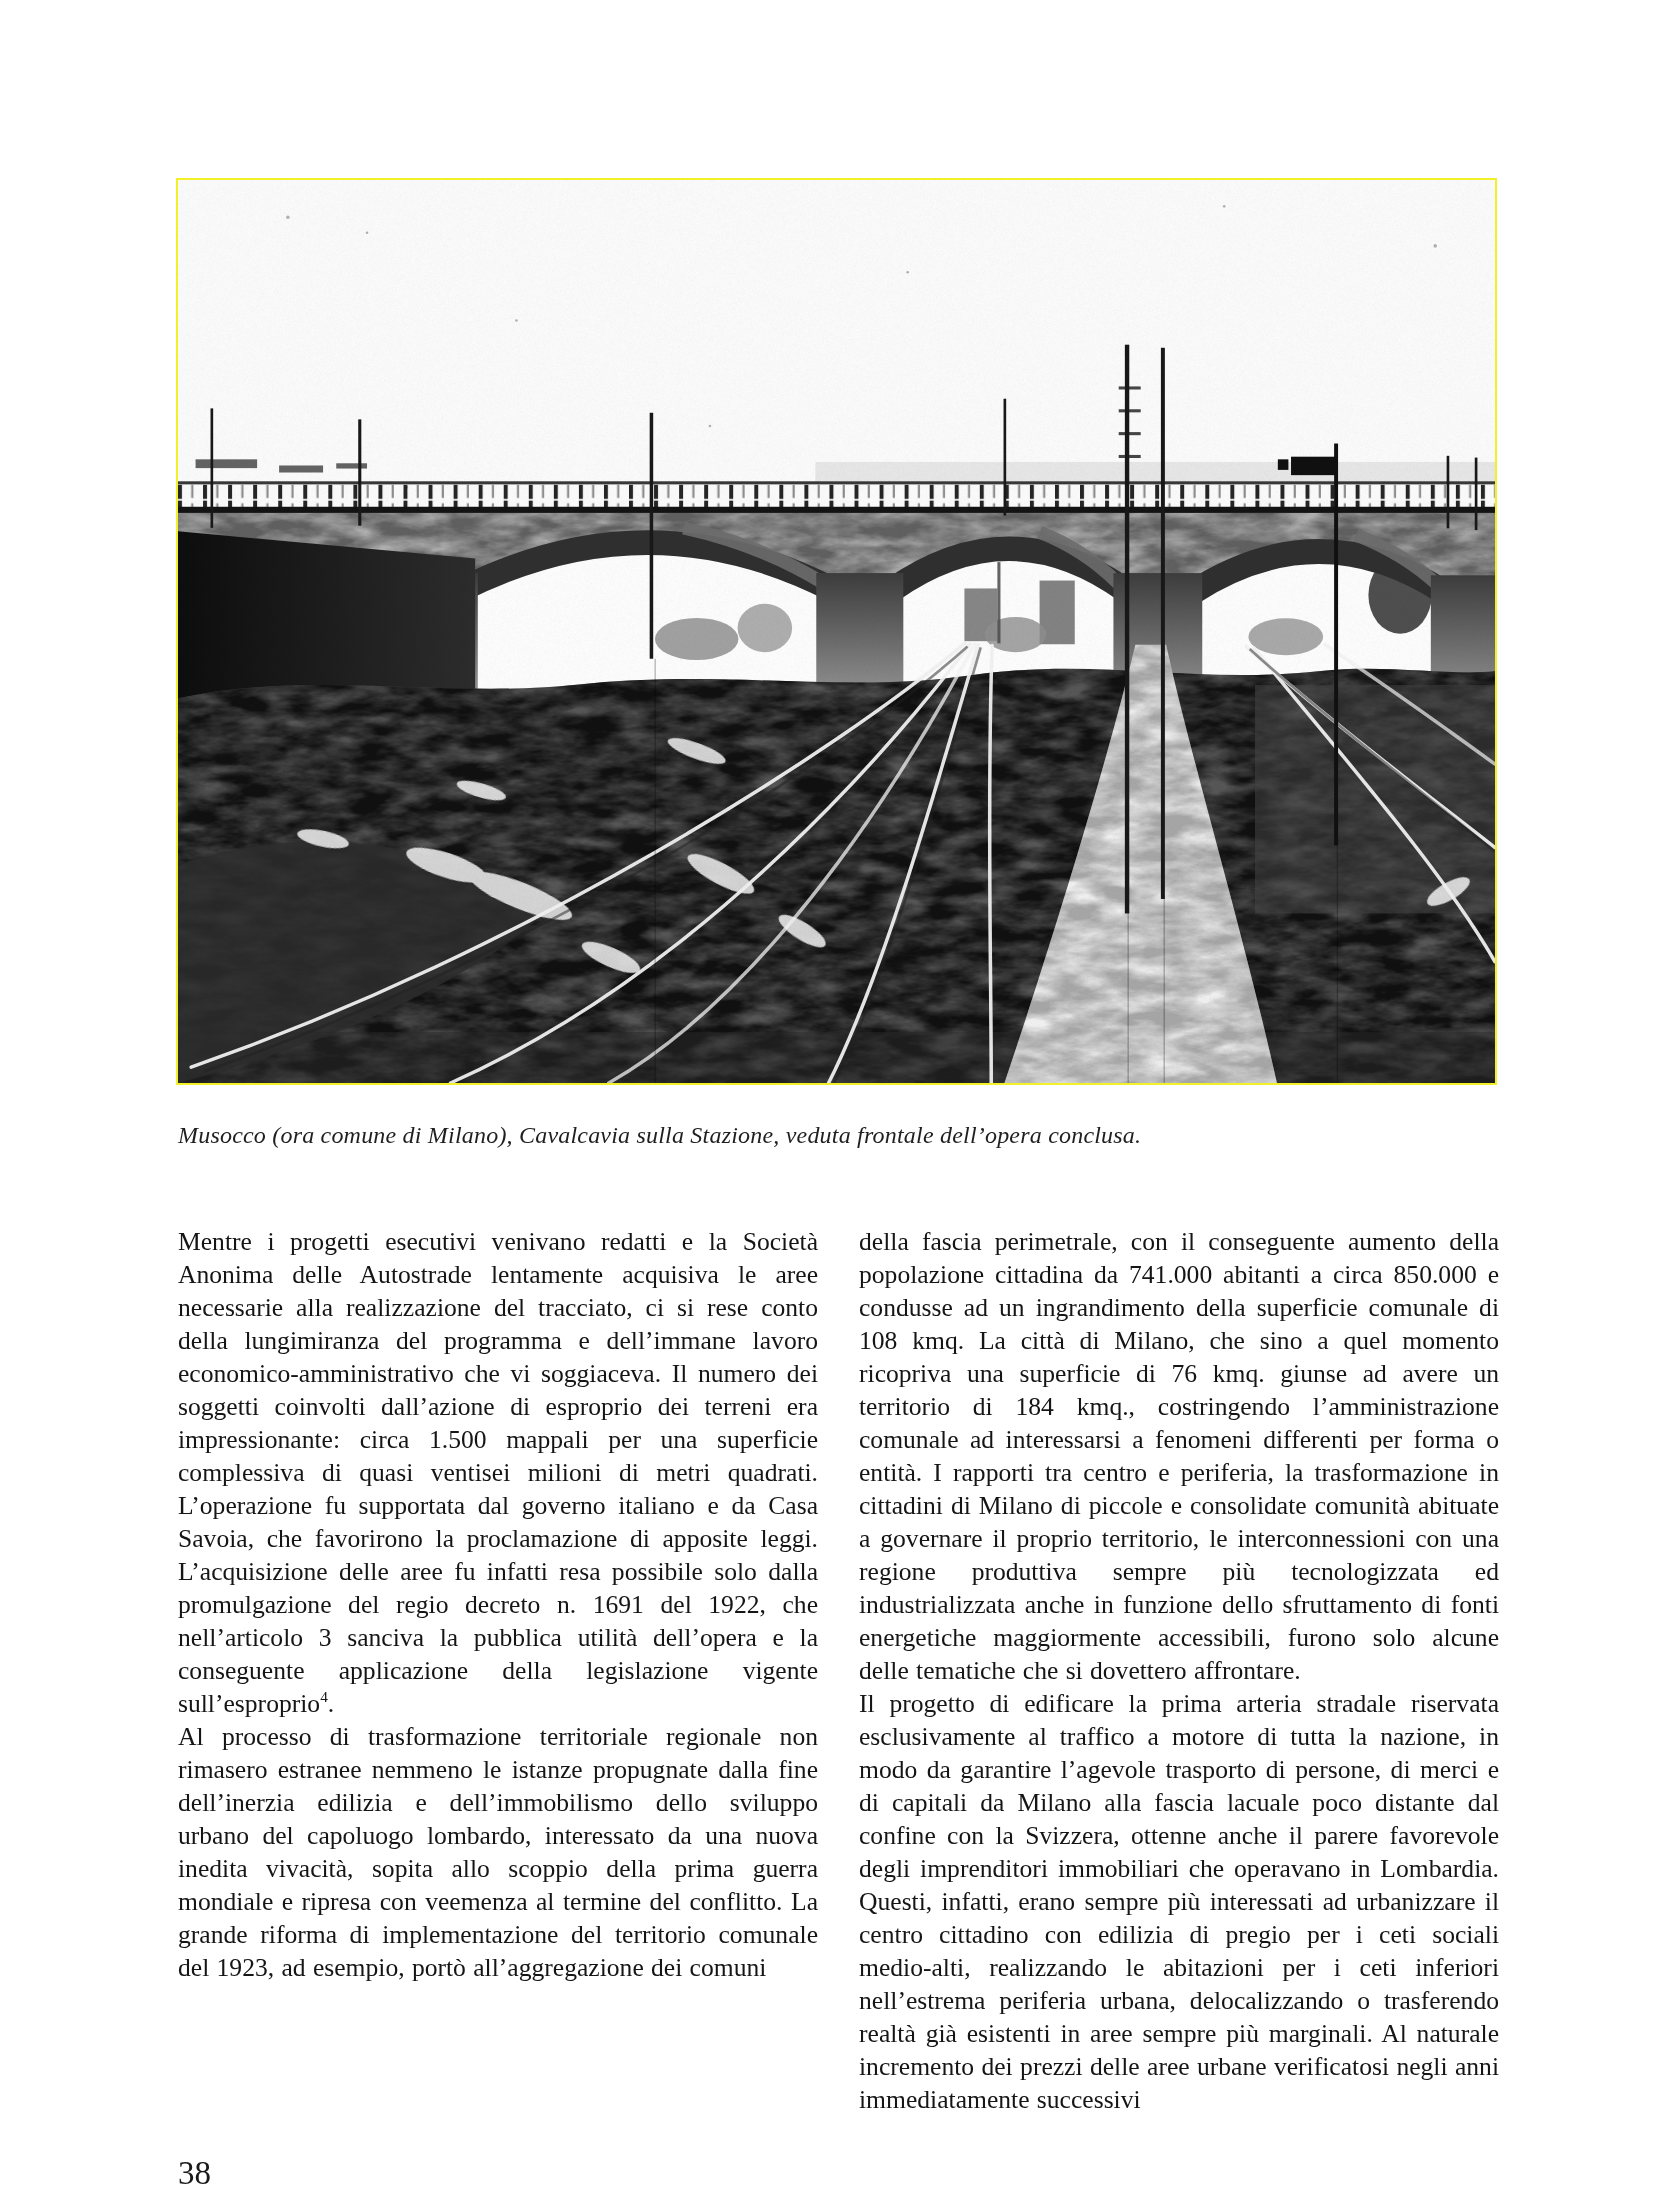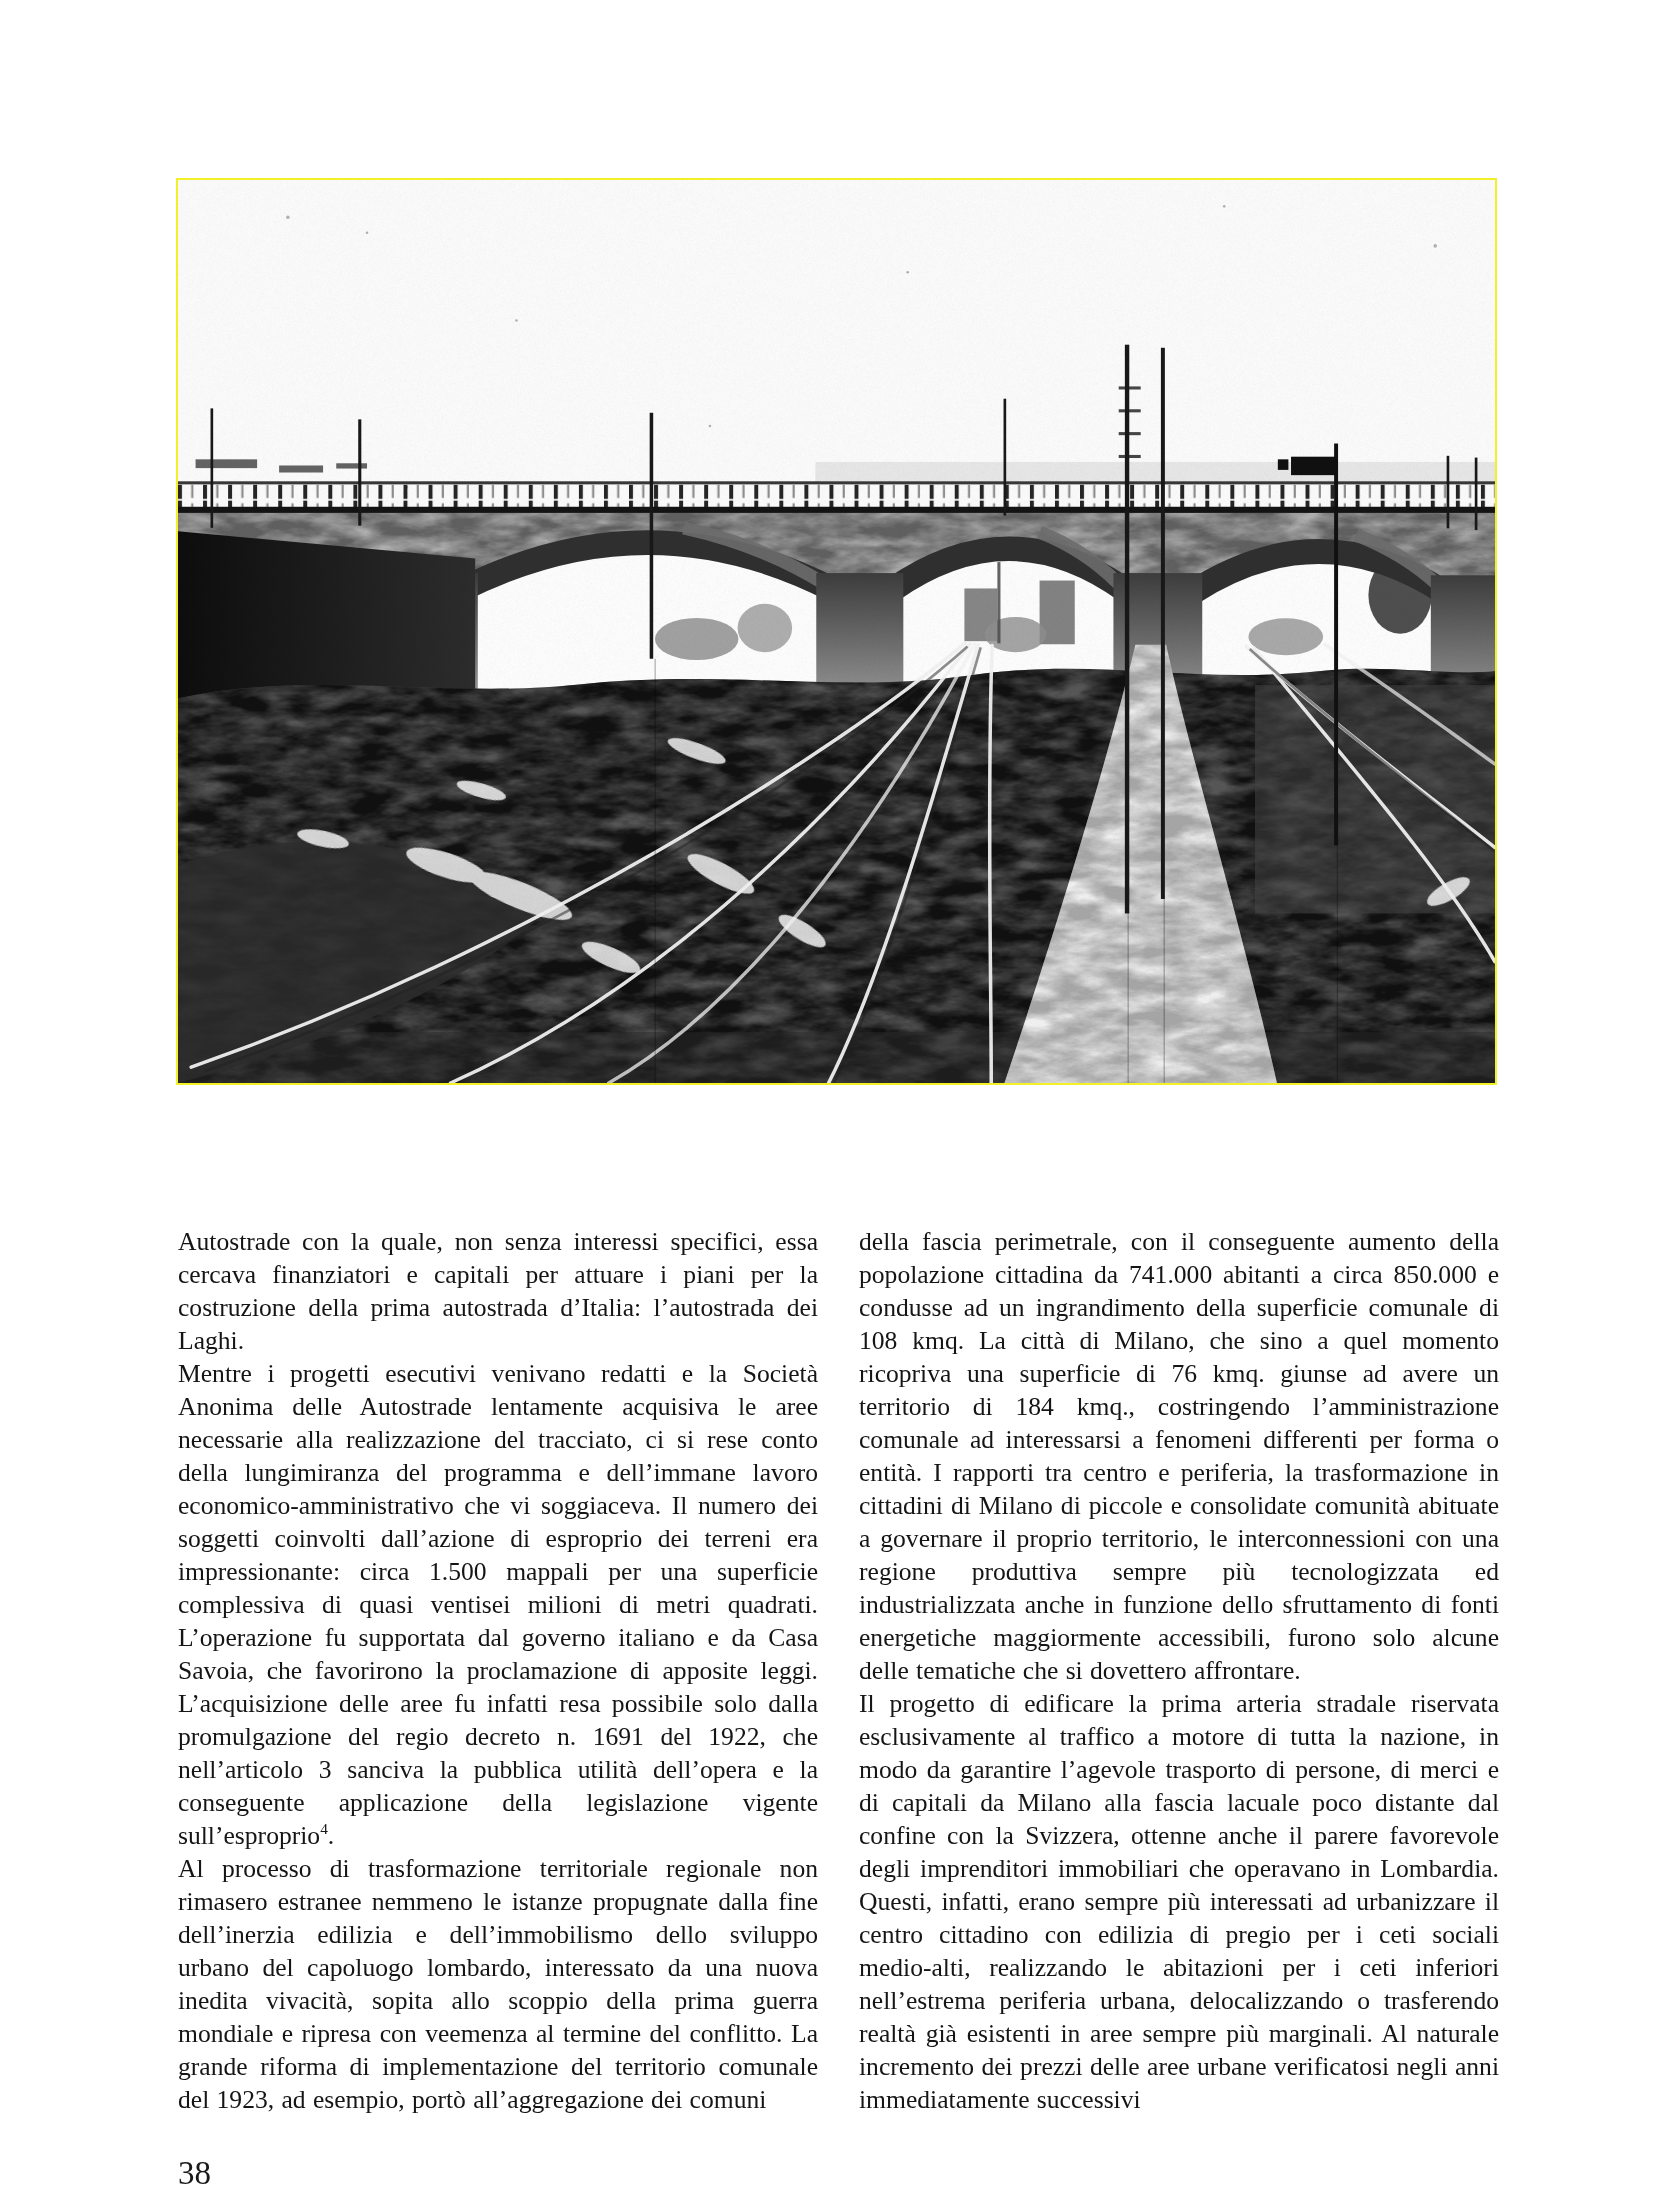--- a/index.html
+++ b/index.html
@@ -216,24 +216,24 @@
       <g fill="#111111">
         <rect x="2630" y="600" width="9" height="915"></rect>
         <rect x="2532" y="630" width="102" height="42"></rect>
         <rect x="2502" y="636" width="24" height="24"></rect>
       </g>
 
       <rect x="0" y="0" width="2996" height="2056" fill="#000000" filter="url(#grain)" opacity="0.06"></rect>
     </svg>
   </figure>
 
+  <div class="caption">Musocco (ora comune di Milano), Cavalcavia sulla Stazione, veduta frontale dell’opera conclusa.</div>
 
   <div class="columns">
     <div class="col">
-      <p>Autostrade con la quale, non senza interessi specifici, essa cercava finanziatori e capitali per attuare i piani per la costruzione della prima autostrada d’Italia: l’autostrada dei Laghi.</p>
       <p><span>Mentre i progetti esecutivi venivano redatti e la Società Anonima delle Autostrade lentamente acquisiva le aree necessarie alla realizzazione del tracciato, ci si rese conto della lungimiranza del programma e dell’immane lavoro economico-amministrativo che vi soggiaceva. Il numero dei soggetti coinvolti dall’azione di esproprio dei terreni era impressionante: circa 1.500 mappali per una superficie complessiva di quasi ventisei milioni di metri quadrati. L’operazione fu supportata dal governo italiano e da Casa Savoia, che favorirono la proclamazione di apposite leggi. L’acquisizione delle aree fu infatti resa possibile solo dalla promulgazione del regio decreto n. 1691 del 1922, che nell’articolo 3 sanciva la pubblica utilità dell’opera e la conseguente applicazione della legislazione vigente sull’esproprio</span><sup class="footnote-ref">4</sup><span>.</span></p>
       <p>Al processo di trasformazione territoriale regionale non rimasero estranee nemmeno le istanze propugnate dalla fine dell’inerzia edilizia e dell’immobilismo dello sviluppo urbano del capoluogo lombardo, interessato da una nuova inedita vivacità, sopita allo scoppio della prima guerra mondiale e ripresa con veemenza al termine del conflitto. La grande riforma di implementazione del territorio comunale del 1923, ad esempio, portò all’aggregazione dei comuni</p>
     </div>
     <div class="col">
       <p>della fascia perimetrale, con il conseguente aumento della popolazione cittadina da 741.000 abitanti a circa 850.000 e condusse ad un ingrandimento della superficie comunale di 108 kmq. La città di Milano, che sino a quel momento ricopriva una superficie di 76 kmq. giunse ad avere un territorio di 184 kmq., costringendo l’amministrazione comunale ad interessarsi a fenomeni differenti per forma o entità. I rapporti tra centro e periferia, la trasformazione in cittadini di Milano di piccole e consolidate comunità abituate a governare il proprio territorio, le interconnessioni con una regione produttiva sempre più tecnologizzata ed industrializzata anche in funzione dello sfruttamento di fonti energetiche maggiormente accessibili, furono solo alcune delle tematiche che si dovettero affrontare.</p>
       <p>Il progetto di edificare la prima arteria stradale riservata esclusivamente al traffico a motore di tutta la nazione, in modo da garantire l’agevole trasporto di persone, di merci e di capitali da Milano alla fascia lacuale poco distante dal confine con la Svizzera, ottenne anche il parere favorevole degli imprenditori immobiliari che operavano in Lombardia. Questi, infatti, erano sempre più interessati ad urbanizzare il centro cittadino con edilizia di pregio per i ceti sociali medio-alti, realizzando le abitazioni per i ceti inferiori nell’estrema periferia urbana, delocalizzando o trasferendo realtà già esistenti in aree sempre più marginali. Al naturale incremento dei prezzi delle aree urbane verificatosi negli anni immediatamente successivi</p>
     </div>
   </div>
 
   <div class="page-number">38</div>

